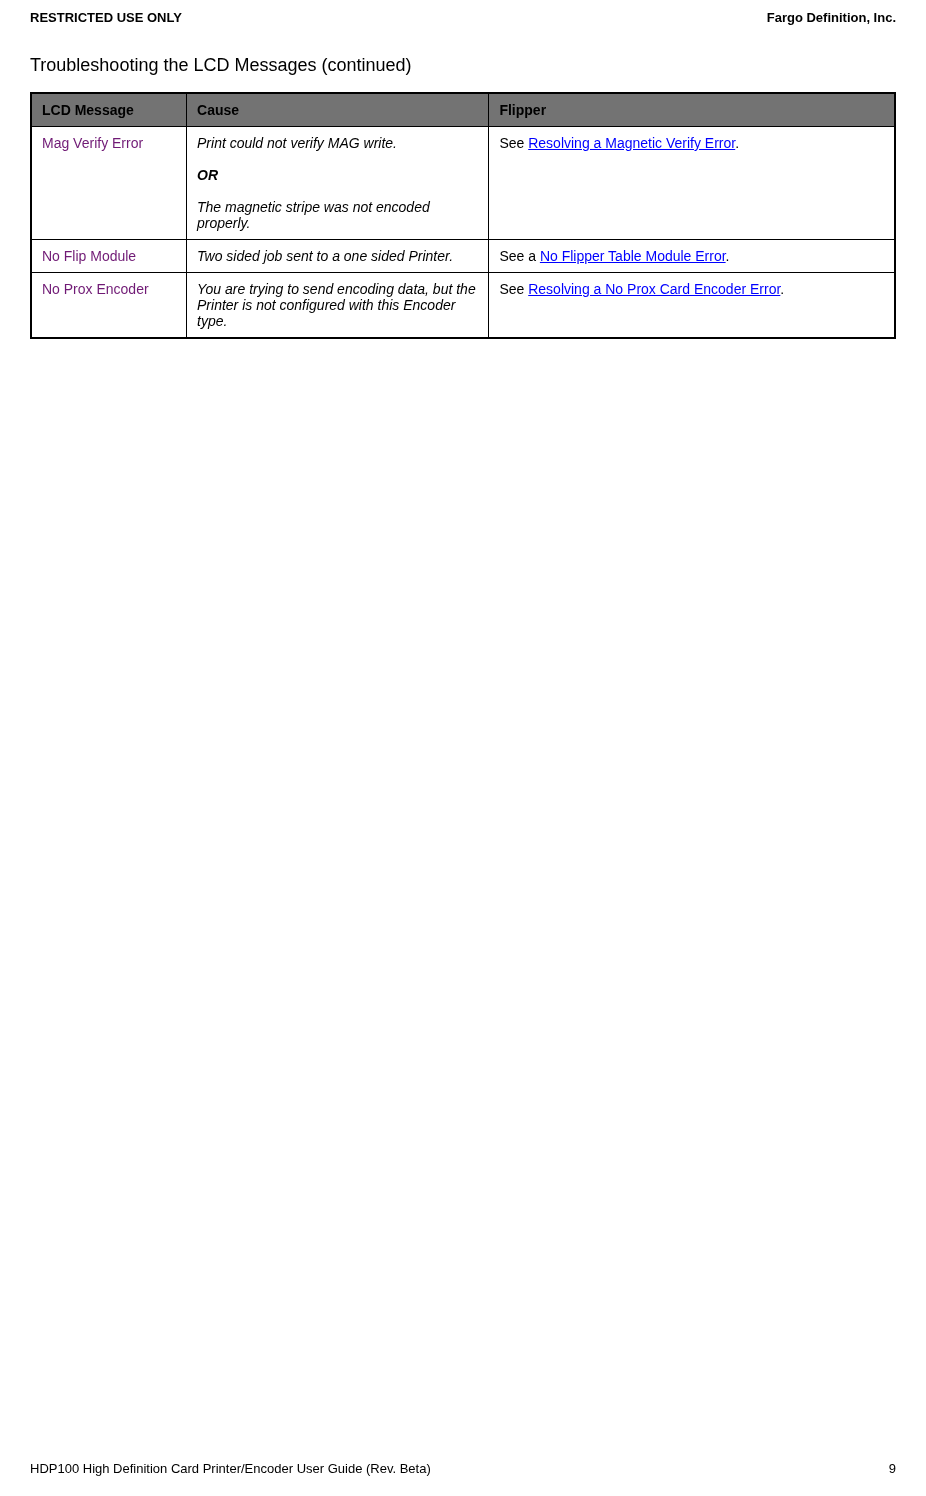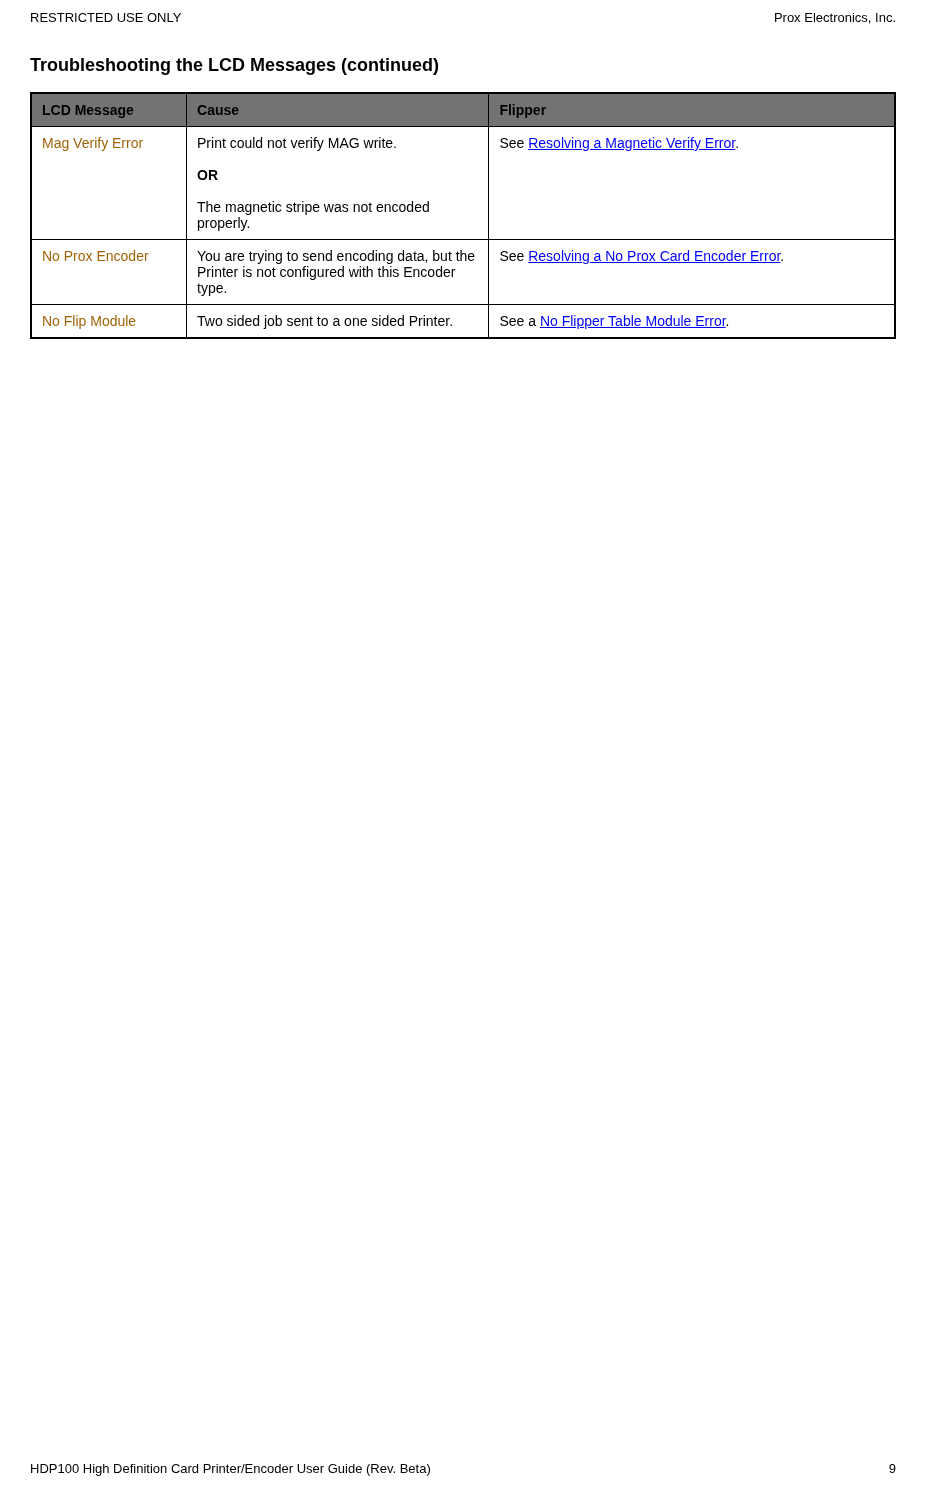--- a/index.html
+++ b/index.html
@@ -17,29 +17,30 @@
       min-height: 1496px;
       position: relative;
     }
 
     .page-header {
       display: flex;
       justify-content: space-between;
       padding: 10px 30px;
       font-size: 13px;
       border-bottom: none;
+      font-weight: bold;
     }
 
     .page-content {
       padding: 20px 30px;
     }
 
     .page-title {
       font-size: 18px;
-      font-weight: bold;
+      font-weight: normal;
       margin-bottom: 16px;
     }
 
     table {
       width: 100%;
       border-collapse: collapse;
       border: 2px solid #000;
     }
 
     th {
@@ -53,26 +54,27 @@
 
     td {
       padding: 8px 10px;
       border: 1px solid #000;
       vertical-align: top;
       font-size: 14px;
     }
 
     .lcd-message-col {
       width: 18%;
-      color: #a16207;
+      color: #701a75;
       margin-left: 16px;
     }
 
     .cause-col {
       width: 35%;
+      font-style: italic;
     }
 
     .solution-col {
       width: 47%;
     }
 
     .link-text {
       color: #0000ff;
       text-decoration: underline;
     }
@@ -94,49 +96,49 @@
       padding: 0 30px;
       font-size: 13px;
       text-align: center;
     }
   </style>
 </head>
 <body>
 
 <div class="page-header">
   <span>RESTRICTED USE ONLY</span>
-  <span>Prox Electronics, Inc.</span>
+  <span>Fargo Definition, Inc.</span>
 </div>
 
 <div class="page-content">
   <div class="page-title">Troubleshooting the LCD Messages (continued)</div>
 
   <table>
     <thead>
       <tr>
         <th>LCD Message</th>
         <th>Cause</th>
         <th>Flipper</th>
       </tr>
     </thead>
     <tbody id="table-body">
     <tr>
           <td class="lcd-message-col">Mag Verify Error</td>
           <td class="cause-col">Print could not verify MAG write.<br><br><strong>OR</strong><br><br>The magnetic stripe was not encoded properly.</td>
           <td class="solution-col">See <a class="link-text" href="#">Resolving a Magnetic Verify Error</a>.</td>
         </tr>
         <tr>
+          <td class="lcd-message-col">No Flip Module</td>
+          <td class="cause-col">Two sided job sent to a one sided Printer.</td>
+          <td class="solution-col">See a <a class="link-text" href="#">No Flipper Table Module Error</a>.</td>
+        </tr>
+        <tr>
           <td class="lcd-message-col">No Prox Encoder</td>
           <td class="cause-col">You are trying to send encoding data, but the Printer is not configured with this Encoder type.</td>
           <td class="solution-col">See <a class="link-text" href="#">Resolving a No Prox Card Encoder Error</a>.</td>
-        </tr>
-        <tr>
-          <td class="lcd-message-col">No Flip Module</td>
-          <td class="cause-col">Two sided job sent to a one sided Printer.</td>
-          <td class="solution-col">See a <a class="link-text" href="#">No Flipper Table Module Error</a>.</td>
         </tr>
       </tbody>
   </table>
 
 </div>
 
 <div class="page-footer">
   <span>HDP100 High Definition Card Printer/Encoder User Guide (Rev. Beta)</span>
   <span>9</span>
 </div>

